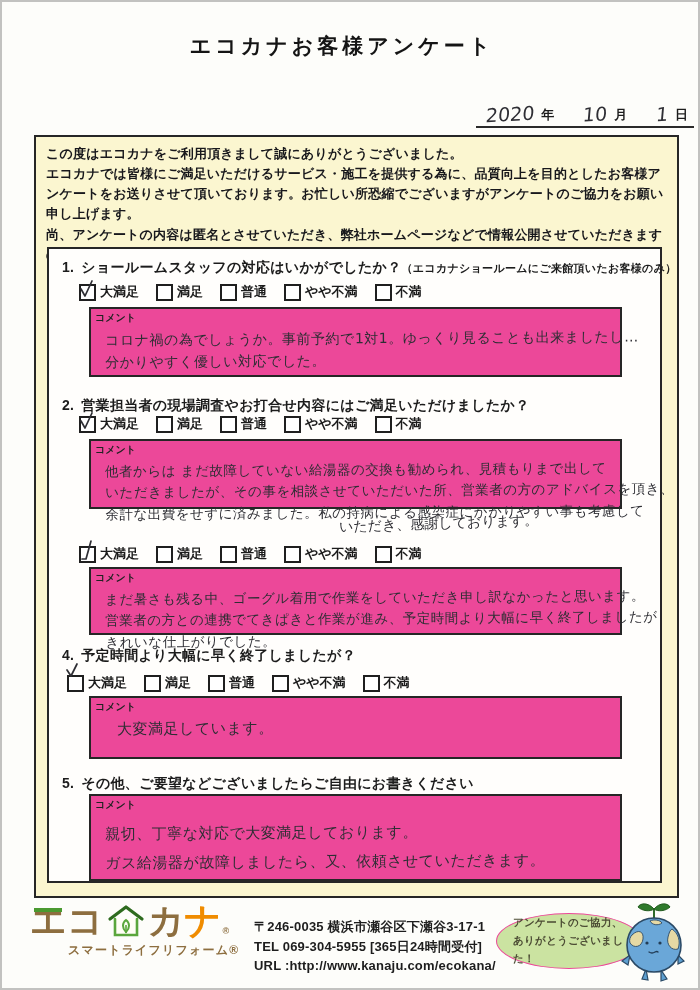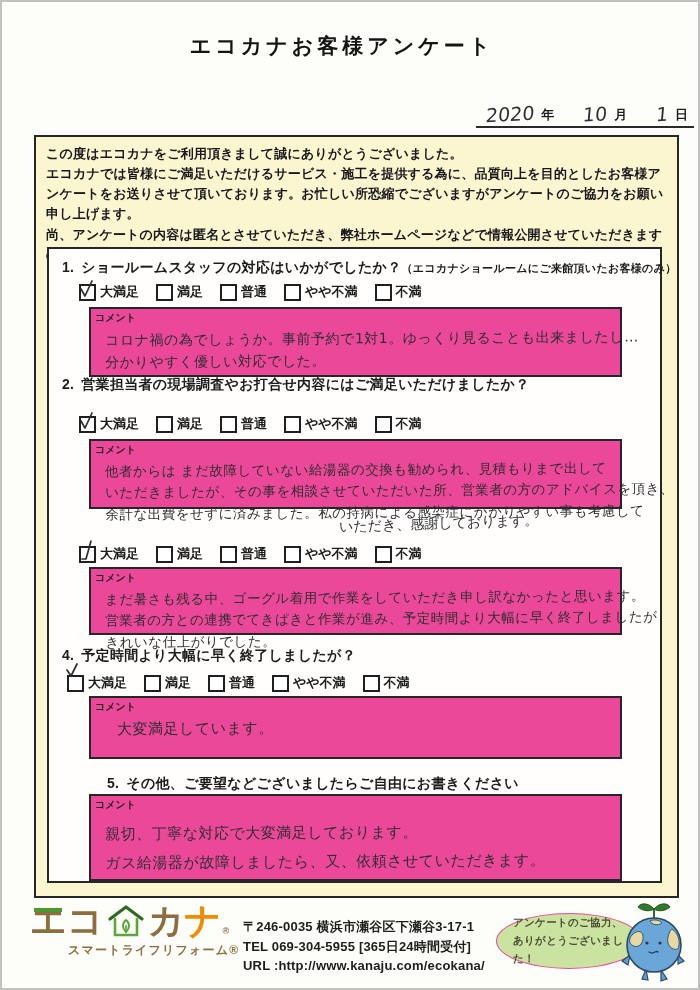--- a/index.html
+++ b/index.html
@@ -62,21 +62,21 @@
   .overflow-note { position:absolute; font-size:14px; white-space:nowrap; transform:rotate(-2deg); }
   
   .logo { position:absolute; left:28px; top:901px; }
   .logo-row { display:flex; align-items:center; line-height:1; }
   .logo-ch { font-size:36px; font-weight:bold; color:#8d6e3f; position:relative; letter-spacing:0; }
   .logo-ch.na { color:#f08c00; }
   .e-accent { position:absolute; top:5px; left:4px; width:28px; height:4px; background:#4a9a30; }
   .logo-reg { font-size:9px; color:#8d6e3f; align-self:flex-end; margin:0 0 3px 1px; font-weight:bold; }
   .house-svg { margin:0 3px; }
   .logo-sub { font-size:12px; font-weight:bold; color:#8d6e3f; letter-spacing:1.2px; margin:3px 0 0 38px; }
-  .addr-block { position:absolute; left:241px; top:915px; font-size:13px; font-weight:600; line-height:1.5; letter-spacing:0.2px; color:#1d1d1d; white-space:nowrap; }
+  .addr-block { position:absolute; left:252px; top:915px; font-size:13px; font-weight:600; line-height:1.5; letter-spacing:0.2px; color:#1d1d1d; white-space:nowrap; }
   .bubble {
     position:absolute; left:494px; top:911px; width:122px; height:44px;
     background:#cbe3a1; border:1px solid #ec4899; border-radius:50%;
     display:flex; flex-direction:column; justify-content:center;
     padding:5px 6px 5px 16px; box-sizing:content-box;
   }
   .bubble-text { font-size:10.5px; font-weight:bold; color:#4c4c34; line-height:1.7; white-space:pre-line; letter-spacing:0.3px; }
   .bubble-tail {
     position:absolute; right:-13px; top:24px; width:0; height:0;
     border-top:6px solid transparent; border-bottom:10px solid transparent;
@@ -141,21 +141,21 @@
             <span class="cb"></span>
             <span class="opt-label">不満</span>
           </span>
       </div>
       <div class="cbox" style="top:58px; height:70px;">
         <div class="c-label">コメント</div>
         <div class="c-text hw">コロナ禍の為でしょうか。事前予約で1対1。ゆっくり見ることも出来ましたし…
 分かりやすく優しい対応でした。</div>
       </div>
 
-      <div class="q-head" style="top:127px;">
+      <div class="q-head" style="top:148px;">
         <span class="q-num">2.</span><span>営業担当者の現場調査やお打合せ内容にはご満足いただけましたか？</span>
       </div>
       <div class="opt-row" style="top:166px;">
         <span class="opt">
           <span class="cb">
             <svg class="check-svg" style="left:-3px; top:-9px;" width="22" height="24">
                 <polyline points="3,12 7,19 14,4"></polyline>
               </svg>
           </span>
             <span class="opt-label">大満足</span>
@@ -245,21 +245,21 @@
         <span class="opt">
             <span class="cb"></span>
             <span class="opt-label">不満</span>
           </span>
       </div>
       <div class="cbox" style="top:447px; height:63px;">
         <div class="c-label">コメント</div>
         <div class="c-text hw" style="margin-left:26px; font-size:15px;">大変満足しています。</div>
       </div>
 
-      <div class="q-head" style="top:526px;margin-left:45px;">
+      <div class="q-head" style="top:526px;">
         <span class="q-num">5.</span><span>その他、ご要望などございましたらご自由にお書きください</span>
       </div>
       <div class="cbox" style="top:545px; height:87px;">
         <div class="c-label">コメント</div>
         <div class="c-text hw" style="font-size:15px; line-height:1.9; margin-top:8px;">親切、丁寧な対応で大変満足しております。
 ガス給湯器が故障しましたら、又、依頼させていただきます。</div>
       </div>
 
     </div>
   </div>

